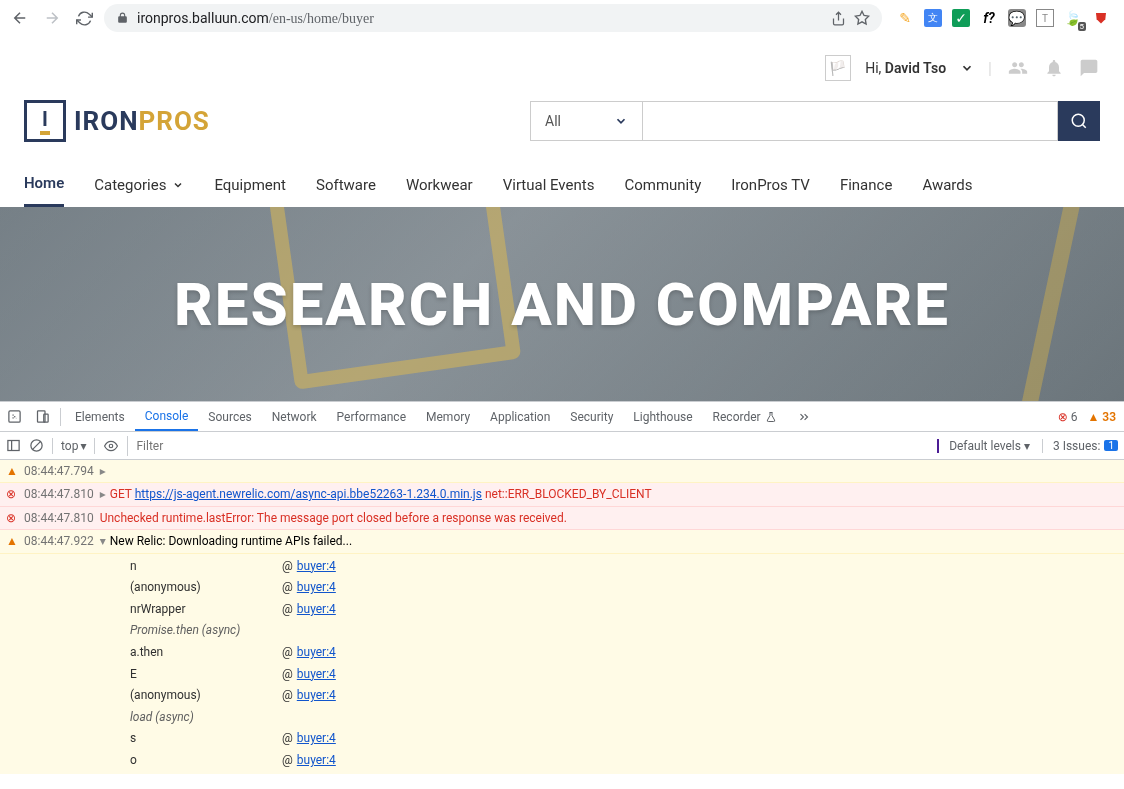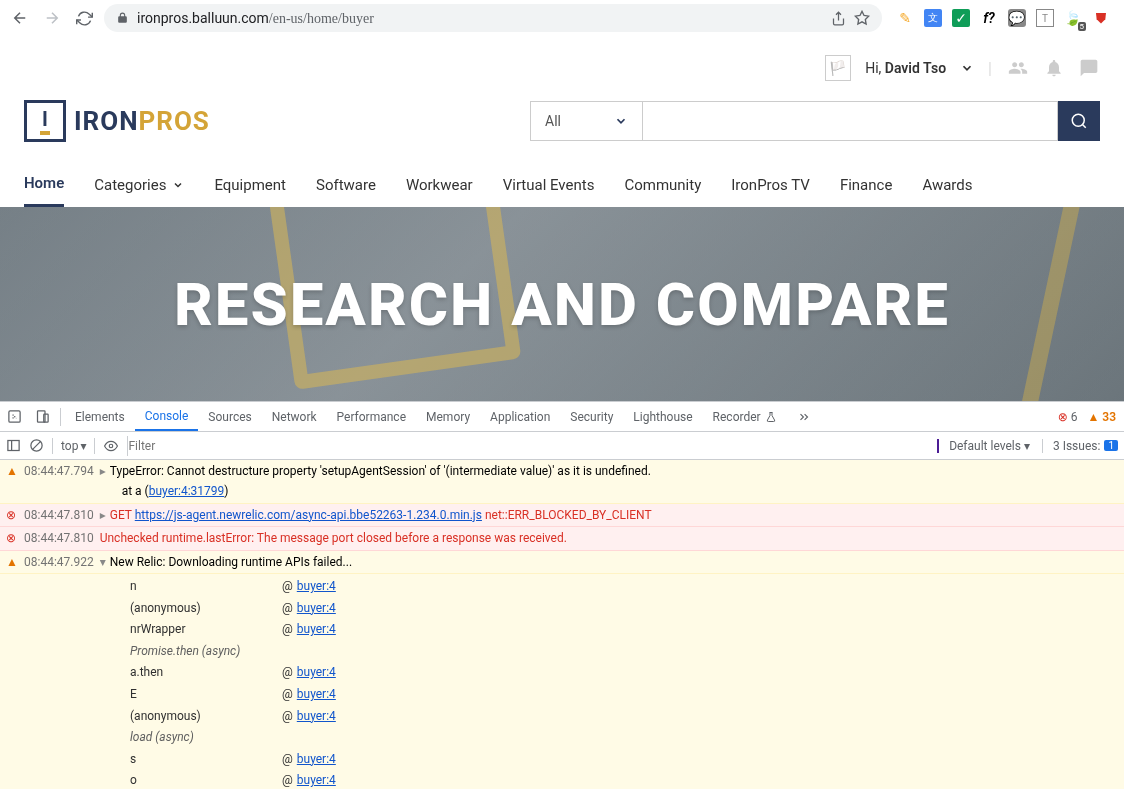--- a/index.html
+++ b/index.html
@@ -48,21 +48,21 @@
 
 .devtools { border-top: 1px solid #cacdd1; background: #fff; font-family: sans-serif; }
 .dt-tabs { height: 30px; display:flex; align-items:center; border-bottom: 1px solid #cacdd1; font-size: 12px; color: #5f6368; }
 .dt-tab-icon { width: 28px; display:flex; justify-content:center; align-items:center; height:100%; }
 .dt-tab { padding: 0 10px; height:100%; display:flex; align-items:center; cursor:pointer; gap:4px;}
 .dt-tab.active { color: #1a73e8; border-bottom: 2px solid #1a73e8; }
 .dt-tabs-right { margin-left:auto; display:flex; align-items:center; gap:10px; padding-right:8px; font-size:12px;}
 .dt-badge-warn { color:#e37400; font-weight:600;}
 
 .dt-toolbar { height: 28px; display:flex; align-items:center; border-bottom: 1px solid #cacdd1; padding: 0 6px; gap:8px; font-size:12px; color:#5f6368;}
-.dt-filter { flex: 0 0 auto; width: 720px; height:20px; border:none; border-left:1px solid #cacdd1; padding-left:0; font-size:12px; }
+.dt-filter { flex: 0 0 auto; width: 720px; height:20px; border:none; border-left:1px solid #cacdd1; padding-left:8px; font-size:12px; }
 .dt-right-toolbar { margin-left:auto; display:flex; gap:12px; align-items:center;}
 .dt-levels { border-left: 2px solid #4c1d95; padding-left: 10px; }
 .dt-issues { border-left: 1px solid #cacdd1; padding-left: 10px; display:flex; align-items:center; gap:4px;}
 .issue-blue { background:#1a73e8; color:#fff; padding:0 4px; border-radius:2px; font-size:10px;}
 
 .console-body { font-family: Menlo, Consolas, monospace; font-size: 12px; line-height: 1.7; }
 .log-row { display:flex; padding: 1px 6px; border-bottom: 1px solid #f0f0f0; }
 .log-row.warn { background: #fffbe6; border-bottom-color: #fff3c4; }
 .log-row.err { background: #fff0f0; border-bottom-color: #ffd7d7; }
 .log-icon { width: 14px; flex-shrink:0; margin-right: 4px; }
@@ -273,22 +273,20 @@
         <span class="issue-blue">1</span>
       </span>
     </div>
   </div>
 
   <div class="console-body">
     <div class="log-row warn">
       <span class="log-icon warn-i">▲</span>
       <span class="log-time">08:44:47.794</span>
       <span class="log-arrow">▸</span>
-      <span class="log-msg"><span>TypeError: Cannot destructure property 'setupAgentSession' of '(intermediate value)' as it is undefined.</span>
-<span>    at a (</span><a>buyer:4:31799</a>)</span>
     </div>
 
     <div class="log-row err">
       <span class="log-icon err-i">⊗</span>
       <span class="log-time">08:44:47.810</span>
       <span class="log-arrow">▸</span>
       <span class="log-msg"><span class="err-text">GET</span> <a>https://js-agent.newrelic.com/async-api.bbe52263-1.234.0.min.js</a> <span class="err-net">net::ERR_BLOCKED_BY_CLIENT</span></span>
     </div>
 
     <div class="log-row err">

